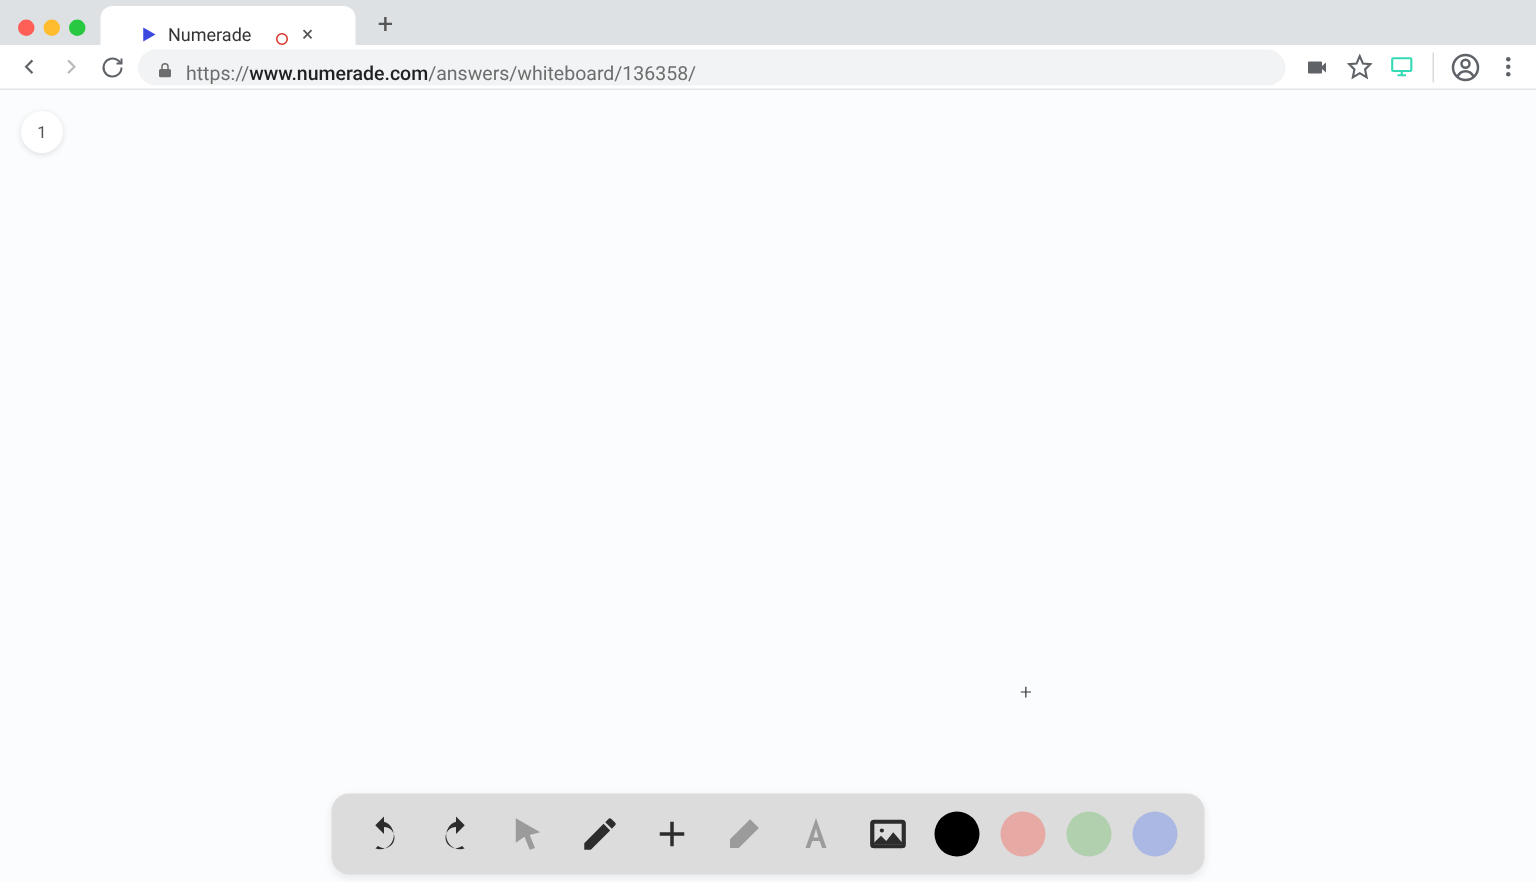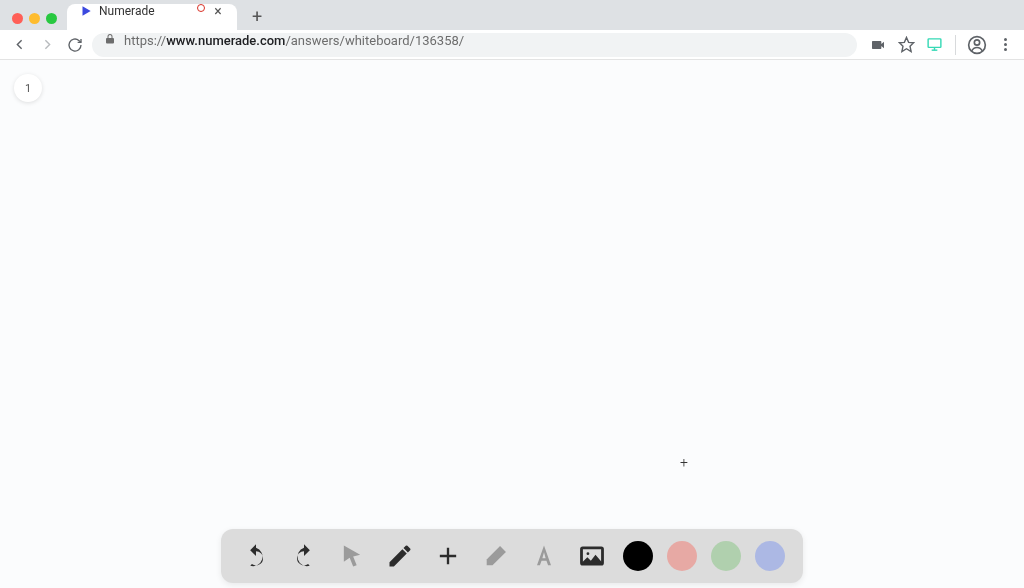--- a/index.html
+++ b/index.html
@@ -5,31 +5,31 @@
     * { margin:0; padding:0; box-sizing:border-box; font-family:-apple-system,BlinkMacSystemFont,"Segoe UI",Roboto,sans-serif; }
     body { width:1024px; height:588px; overflow:hidden; background:#fff; position:relative; }
 
     
     .tab-strip { height:30px; background:#dee1e4; display:flex; align-items:flex-end; padding-left:6px; }
     .traffic   { display:flex; gap:6px; align-items:center; padding:0 10px 6px 6px; }
     .dot       { width:11px; height:11px; border-radius:50%; }
     .red       { background:#ff5f57; }
     .yellow    { background:#febc2e; }
     .green     { background:#28c840; }
-    .tab       { height:26px; width:170px; background:#fff; border-radius:8px 8px 0 0; display:flex; align-items:flex-start; padding:0 12px; gap:6px; font-size:12px; color:#333; }
+    .tab       { height:26px; width:170px; background:#fff; border-radius:8px 8px 0 0; display:flex; align-items:flex-end; padding:0 25px; gap:6px; font-size:12px; color:#333; }
     .favicon svg { display:block; }
     .tab-title { flex:1; white-space:nowrap; overflow:hidden; text-overflow:ellipsis; }
     .rec-dot   { width:8px; height:8px; border-radius:50%; border:1.5px solid #d93025; box-sizing:border-box; }
     .tab-x     { width:14px; height:14px; display:flex; align-items:center; justify-content:center; color:#555; font-size:14px; line-height:1; }
     .newtab    { width:24px; height:24px; margin-left:8px; margin-bottom:2px; display:flex; align-items:center; justify-content:center; color:#555; font-size:18px; border-radius:50%; }
 
     .addr-bar  { height:30px; background:#fff; border-bottom:1px solid #e3e3e3; display:flex; align-items:center; padding:0 8px; gap:6px; }
     .nav-ico   { width:22px; height:22px; display:flex; align-items:center; justify-content:center; color:#5f6368; border-radius:50%; }
     .nav-ico.disabled { color:#b8bbbe; }
-    .url-field { flex:1; display:flex; align-items:flex-start; gap:8px; height:24px; background:#f1f3f4; border-radius:14px; padding:0 12px; font-size:13px; color:#6d6d6d; }
+    .url-field { flex:1; display:flex; align-items:flex-end; gap:8px; height:24px; background:#f1f3f4; border-radius:14px; padding:0 12px; font-size:13px; color:#6d6d6d; }
     .lock-ico  { color:#6d6d6d; }
     .url-text  { white-space:nowrap; overflow:hidden; text-overflow:ellipsis; }
     .url-text b { color:#202124; font-weight:500; }
     .ext-grp   { display:flex; align-items:center; gap:6px; margin-left:4px; }
     .kebab     { display:flex; flex-direction:column; gap:2px; width:22px; align-items:center; justify-content:center; }
     .kebab span{ width:3px; height:3px; background:#5f6368; border-radius:50%; }
     .divider   { width:1px; height:20px; background:#d8dadc; margin:0 4px; }
 
     
     .canvas    { position:absolute; top:60px; left:0; right:0; bottom:0; background:#fbfcfd; }

